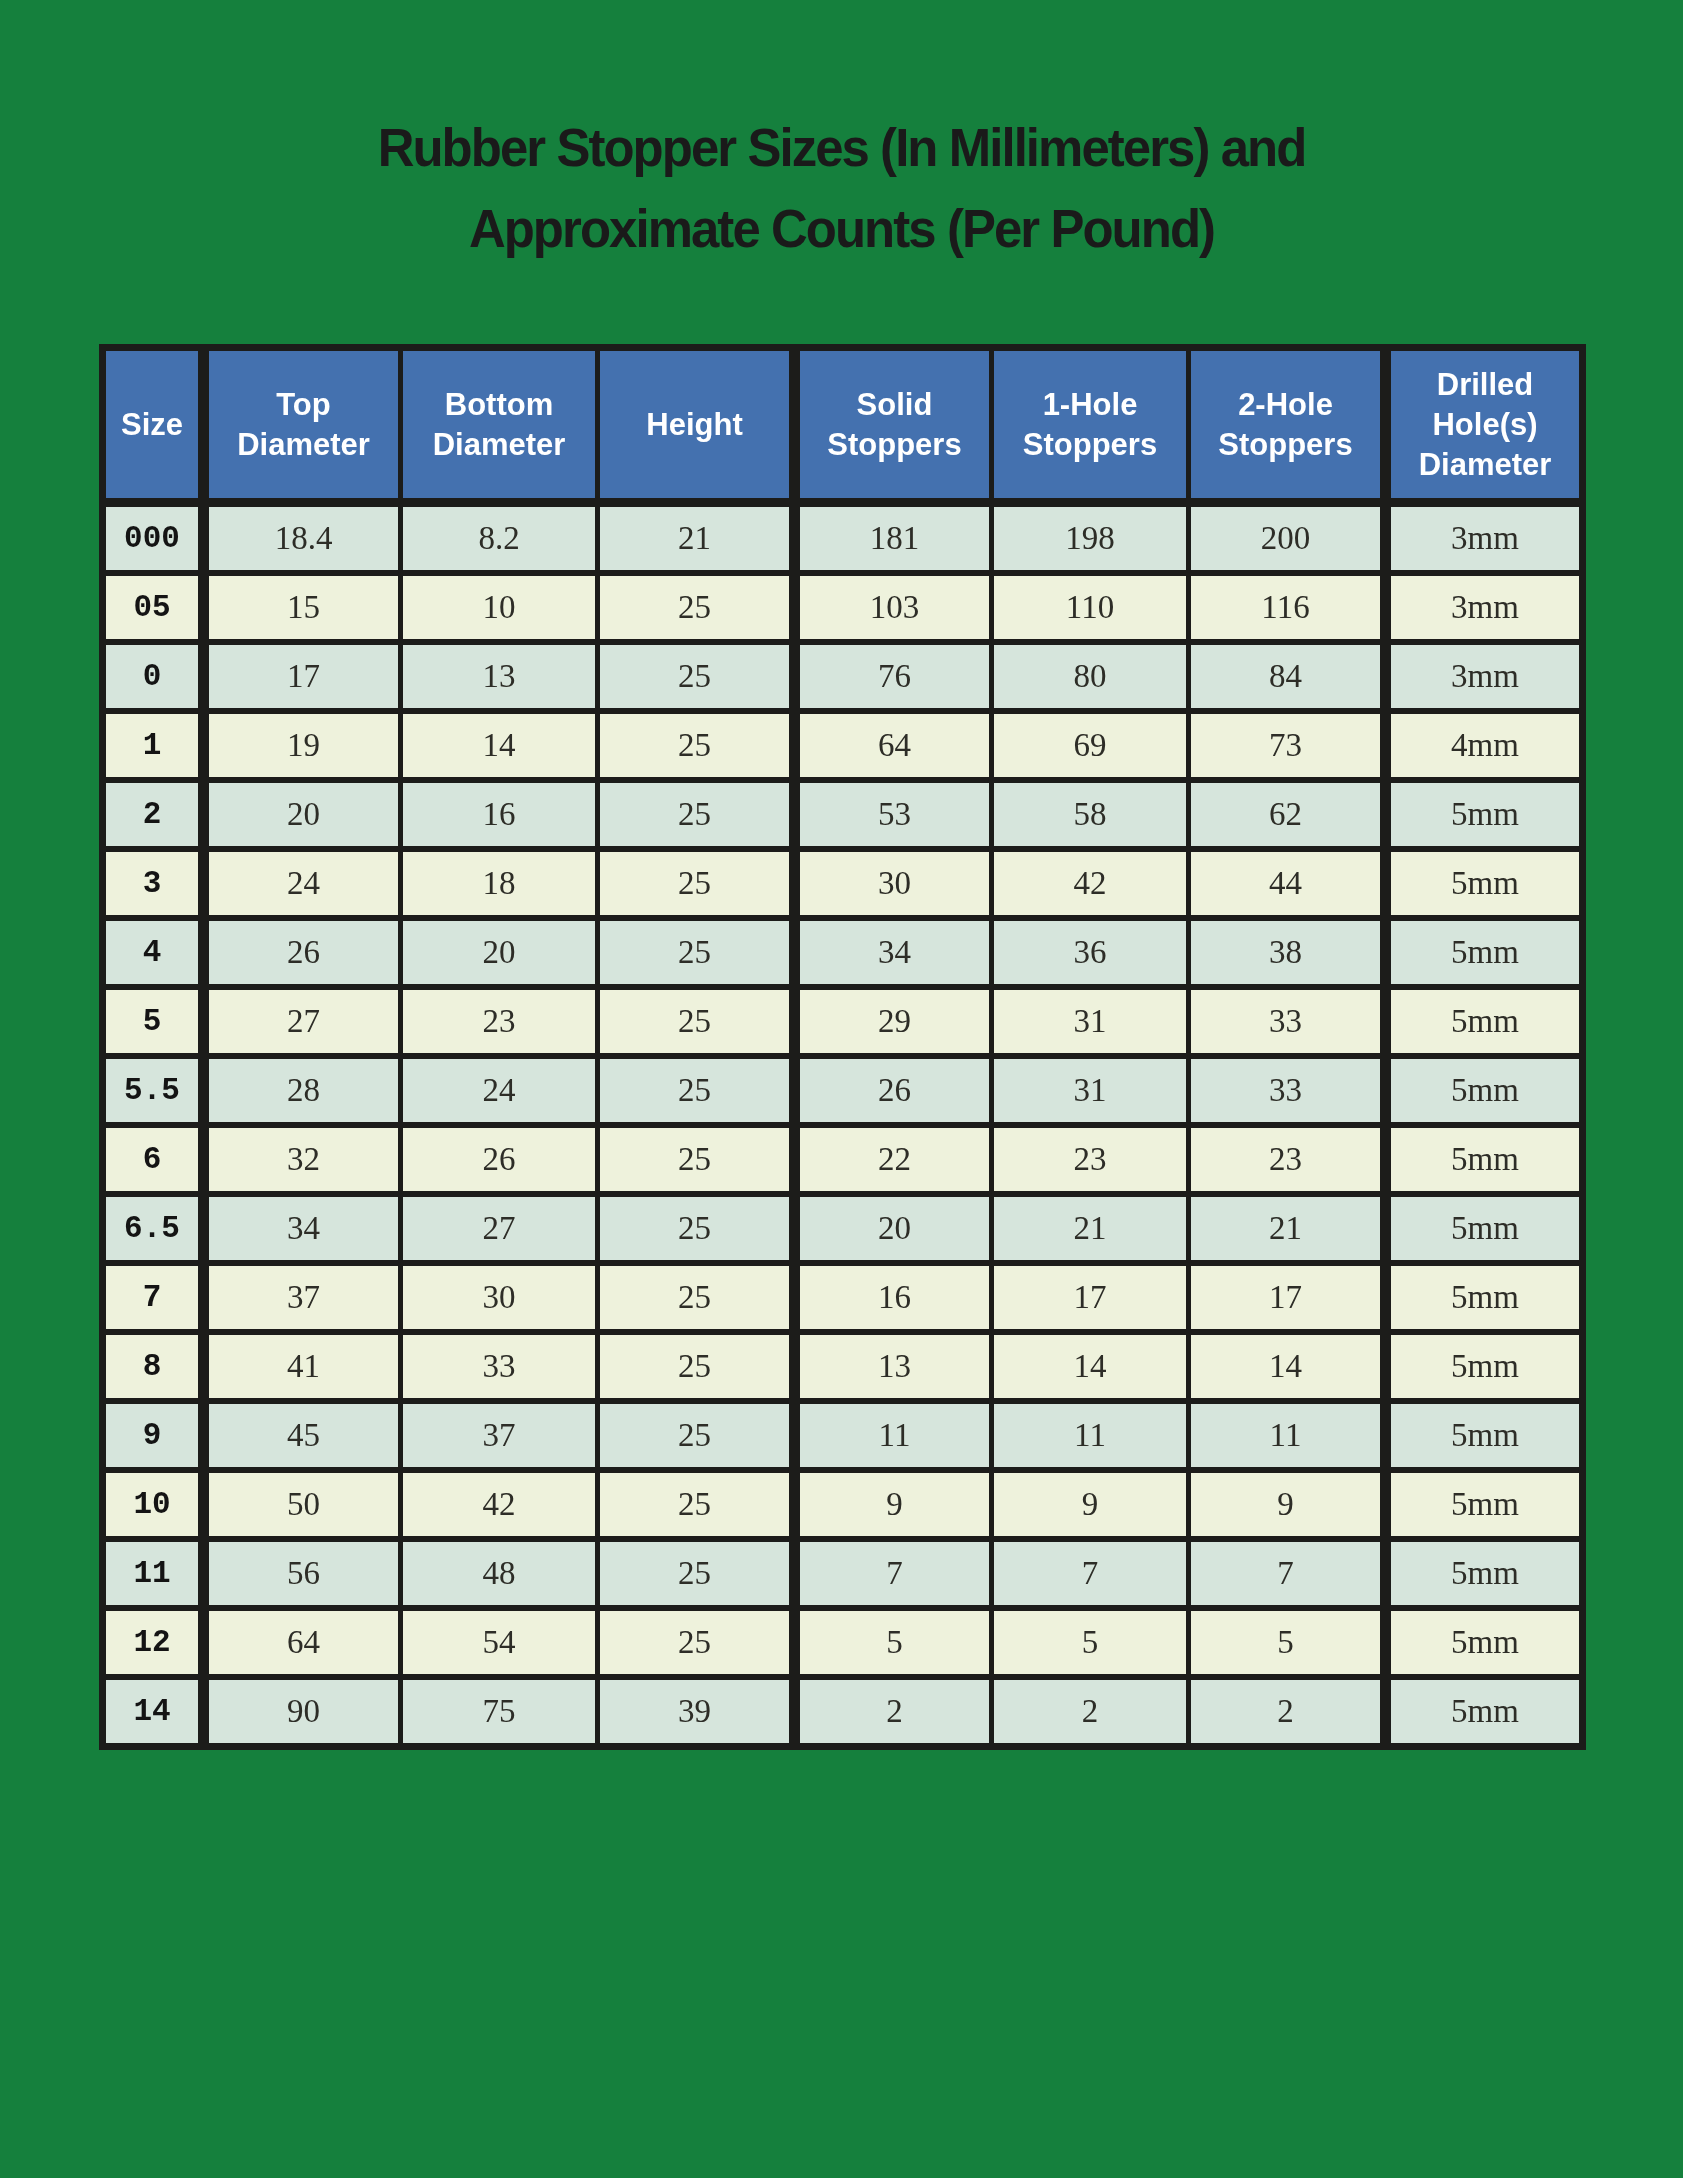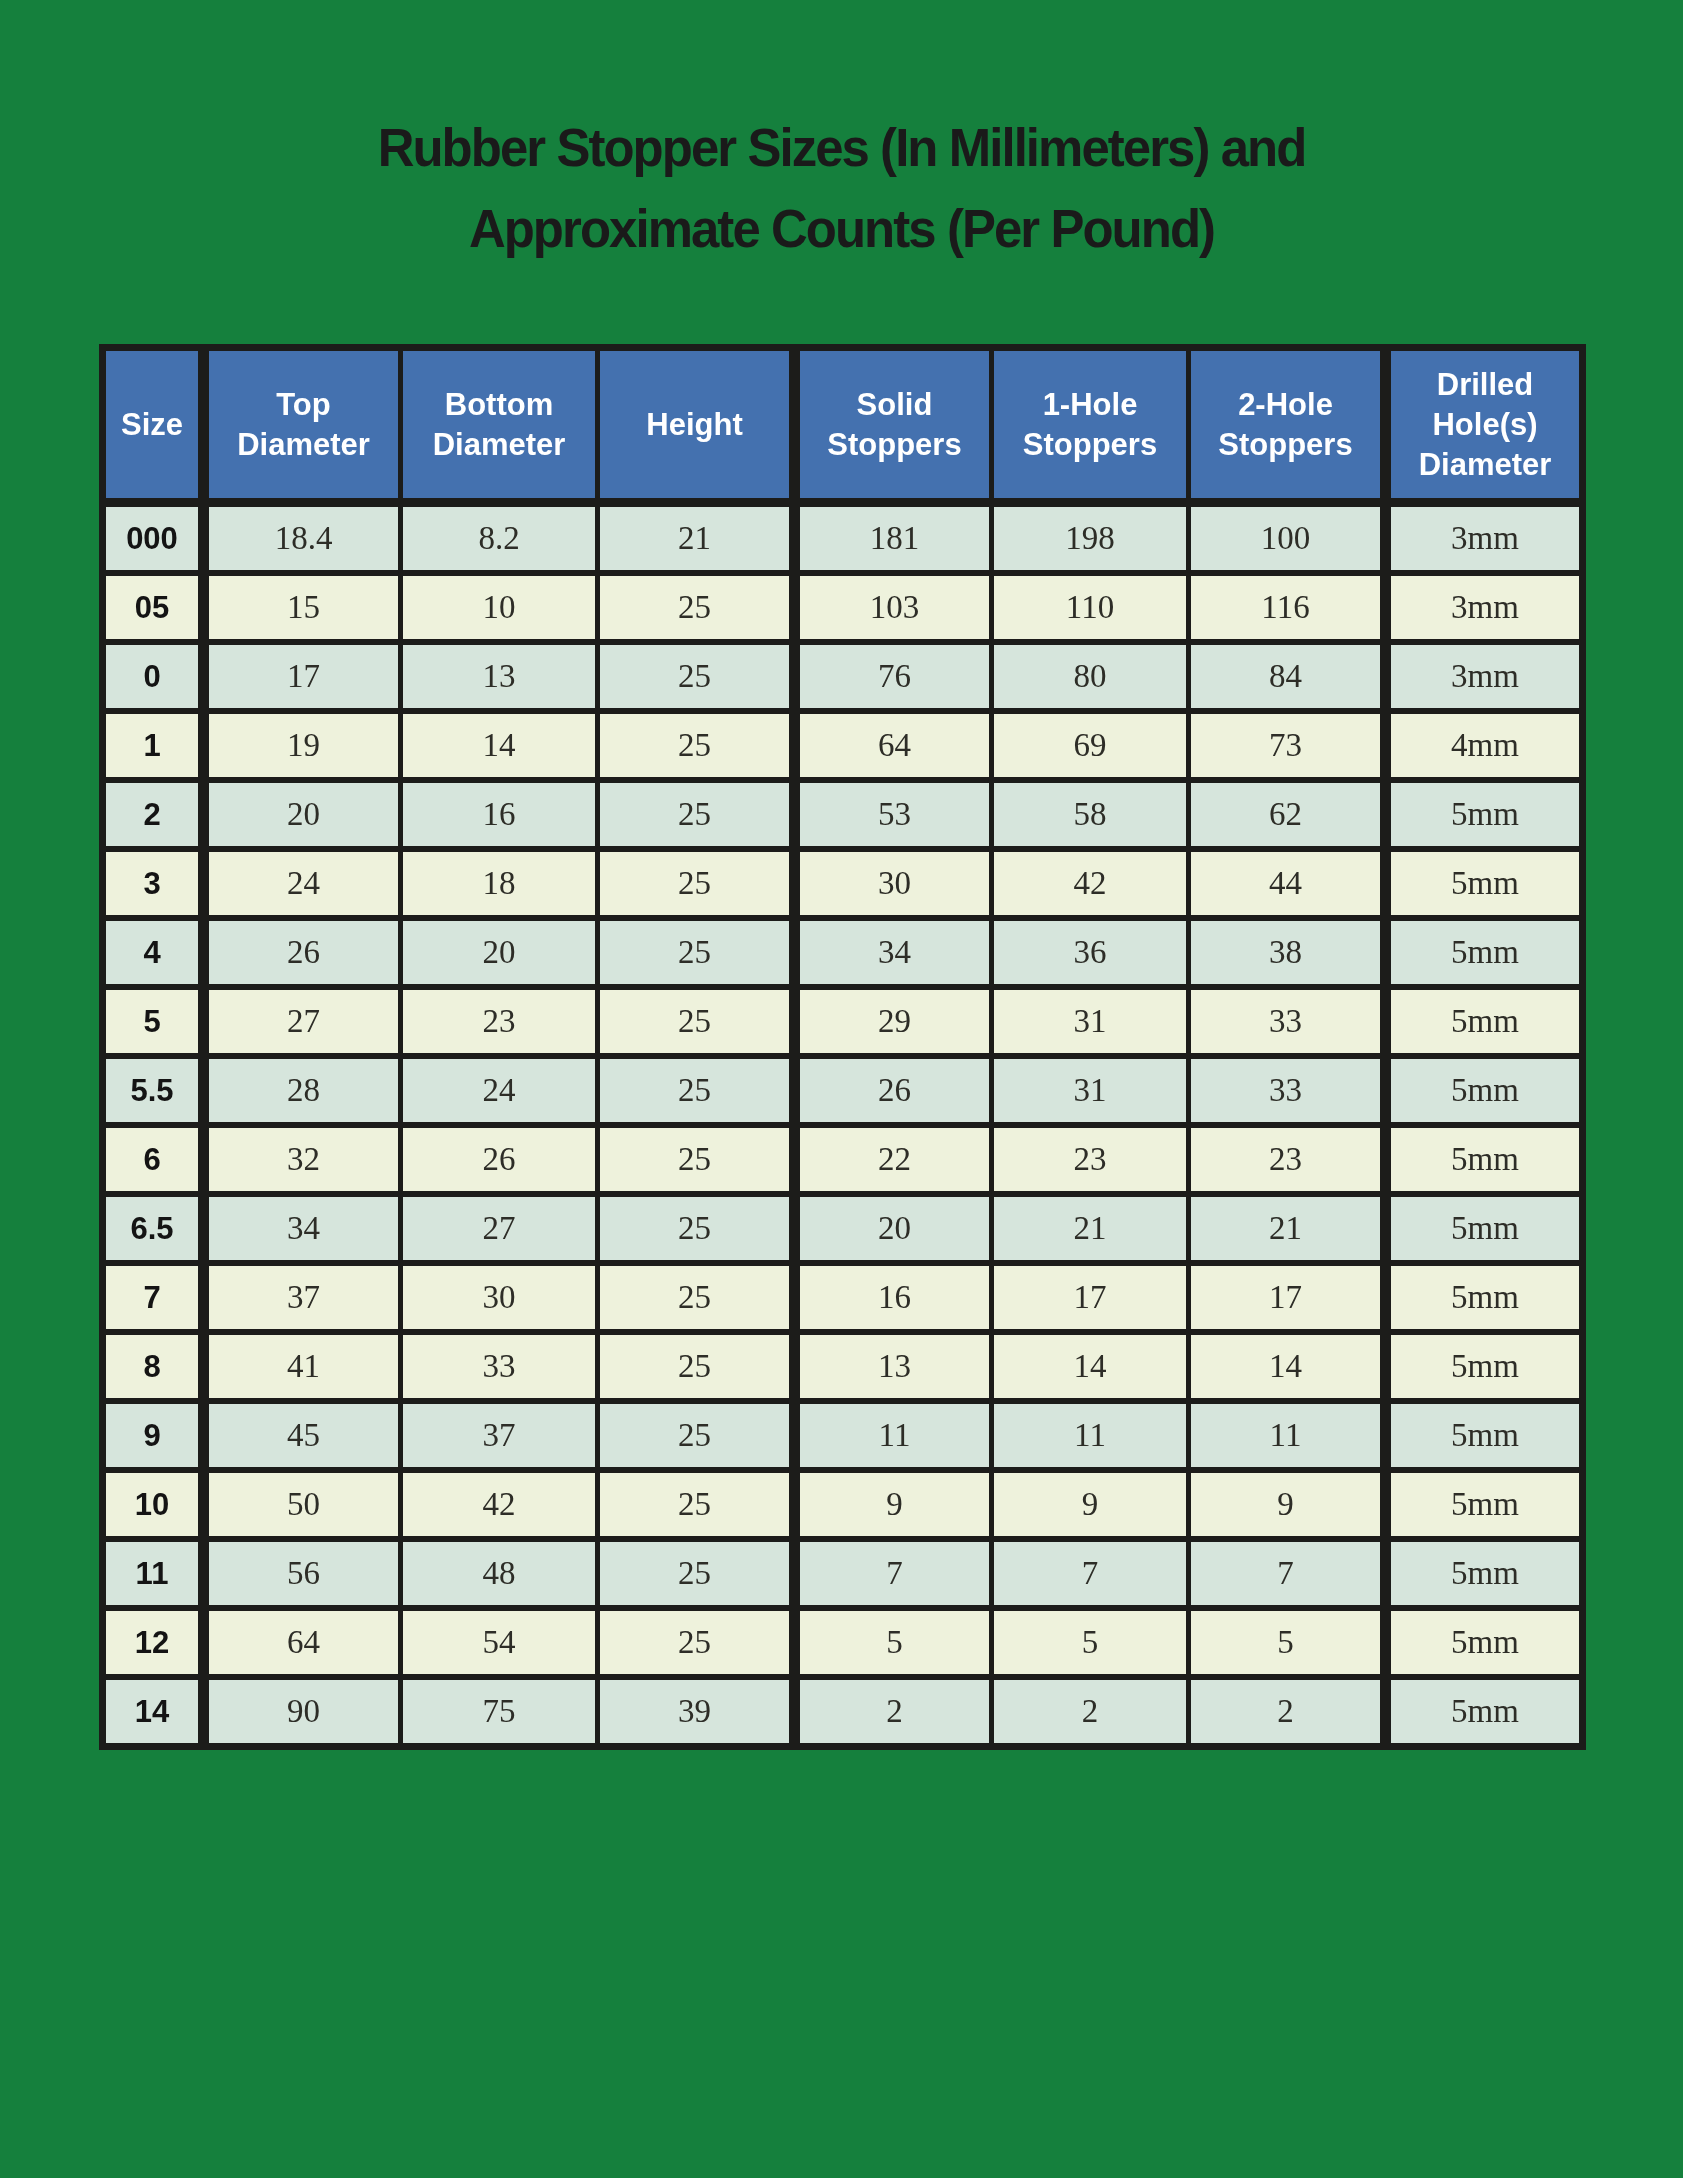--- a/index.html
+++ b/index.html
@@ -61,21 +61,21 @@
   td {
     height: 63px;
     border-top-width: 6px;
     border-bottom-width: 6px;
     font-family: "Liberation Serif", serif;
     font-weight: normal;
     font-size: 33px;
     color: #2d2d27;
   }
   td.size-cell {
-    font-family: Liberation Sans, sans-serif;
+    font-family: Liberation Mono, monospace;
     font-weight: bold;
     font-size: 31px;
     color: #141414;
   }
   .sep-right { border-right-width: 11px !important; }
   tr.row-teal  td { background: var(--row-teal); }
   tr.row-cream td { background: var(--row-cream); }
 </style>
 </head>
 <body>
@@ -111,21 +111,21 @@
         </tr>
     </thead>
     <tbody>
         <tr class="row-teal">
           <td class="size-cell sep-right">000</td>
           <td>18.4</td>
           <td>8.2</td>
           <td class="sep-right">21</td>
           <td>181</td>
           <td>198</td>
-          <td class="sep-right">100</td>
+          <td class="sep-right">200</td>
           <td>3mm</td>
         </tr>
         <tr class="row-cream">
           <td class="size-cell sep-right">05</td>
           <td>15</td>
           <td>10</td>
           <td class="sep-right">25</td>
           <td>103</td>
           <td>110</td>
           <td class="sep-right">116</td>

